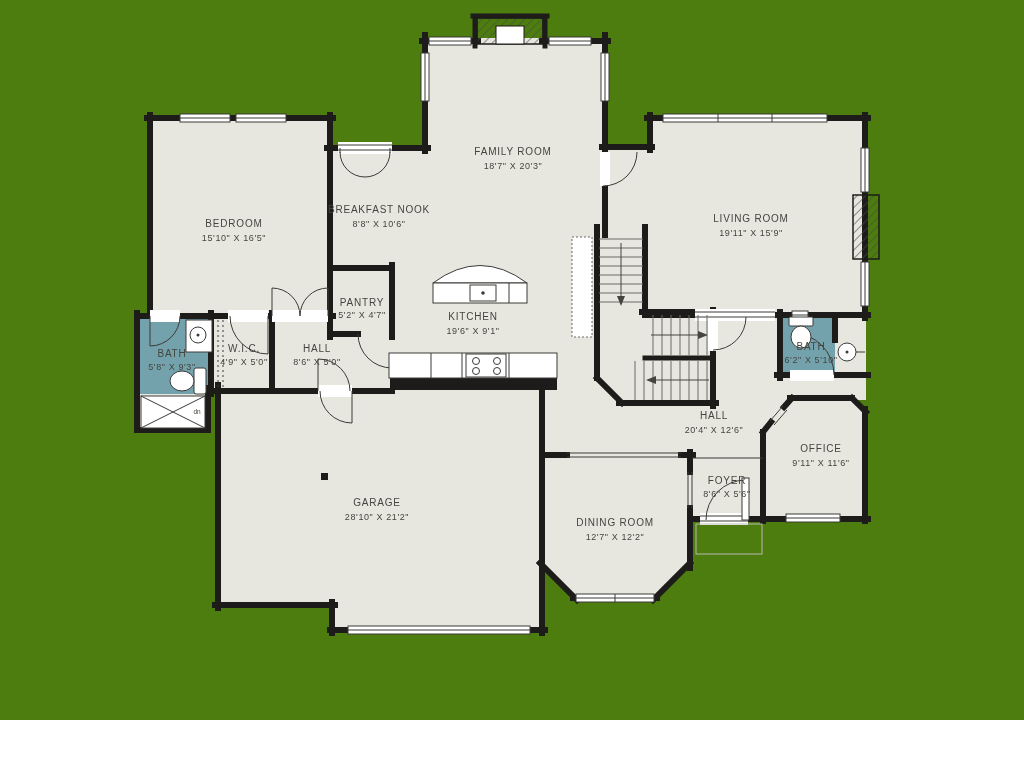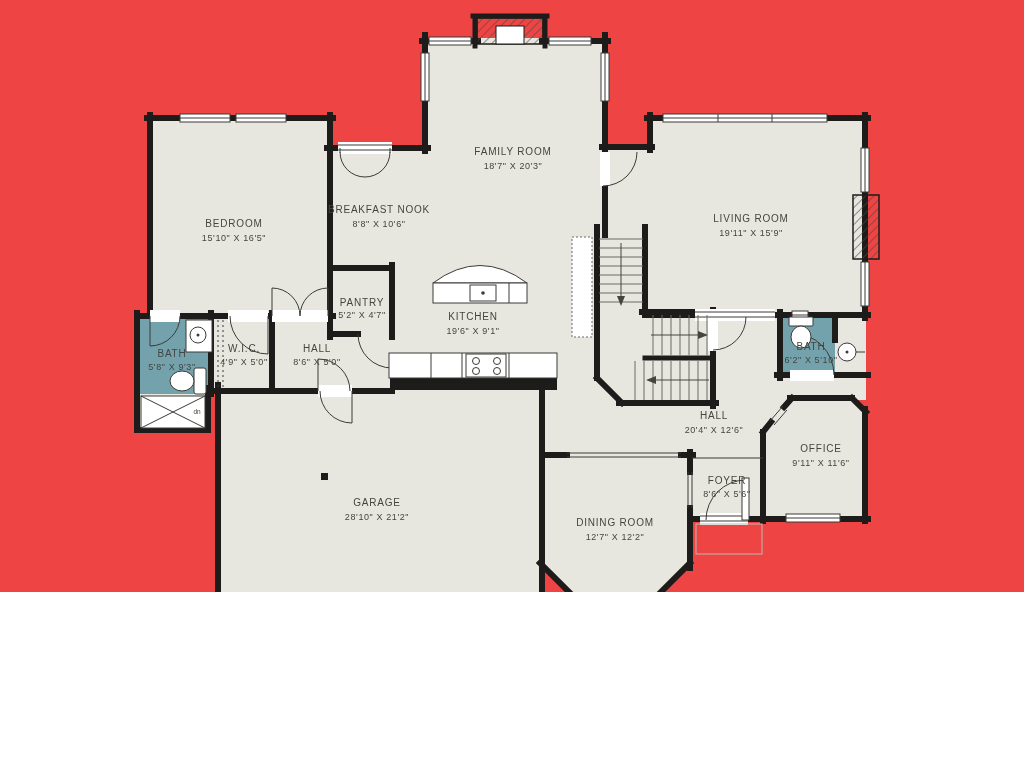--- a/index.html
+++ b/index.html
@@ -1,16 +1,16 @@
 <!DOCTYPE html>
 <html><head>
 <meta charset="utf-8">
 <style>
   html,body{margin:0;padding:0;background:#ffffff;}
-  .page{width:1024px;height:592px;position:relative;background:#ef4444;overflow:hidden;}
+  .page{width:1024px;height:720px;position:relative;background:#4d7c0f;overflow:hidden;}
   svg{display:block;}
   text{font-family:"Liberation Sans","DejaVu Sans",sans-serif;fill:#45453f;text-anchor:middle;}
   .room-name{font-size:10px;letter-spacing:0.8px;}
   .room-dims{font-size:9px;letter-spacing:0.6px;}
   .tiny-note{font-size:6.5px;letter-spacing:0px;}
   .disc{font-size:5.4px;fill:#4c4c4c;letter-spacing:0.1px;}
   .wall{stroke:#1d1c1a;stroke-width:6;fill:none;stroke-linecap:square;}
   .wall-thin{stroke:#1d1c1a;stroke-width:5;fill:none;stroke-linecap:square;}
   .wall-thick{stroke:#1d1c1a;stroke-width:12;fill:none;stroke-linecap:butt;}
   .detail{stroke:#3a3a38;stroke-width:1;fill:none;}

